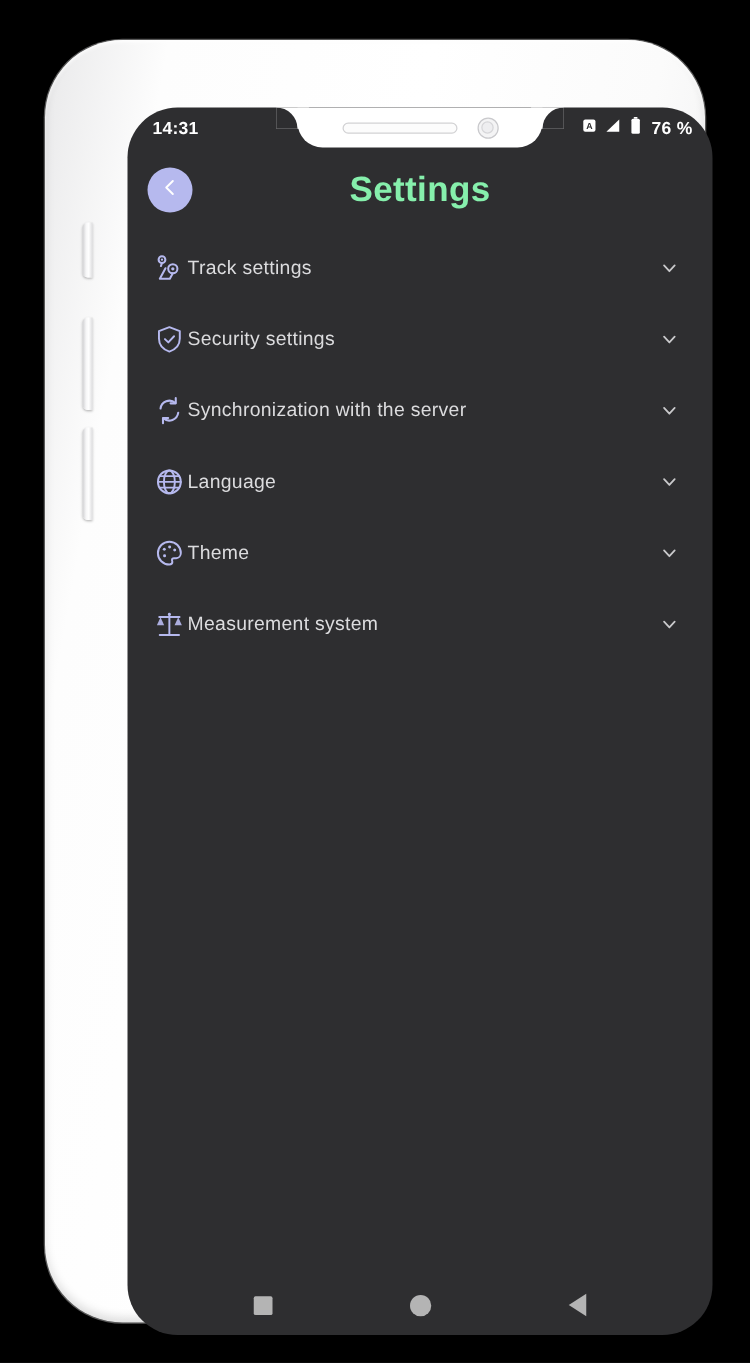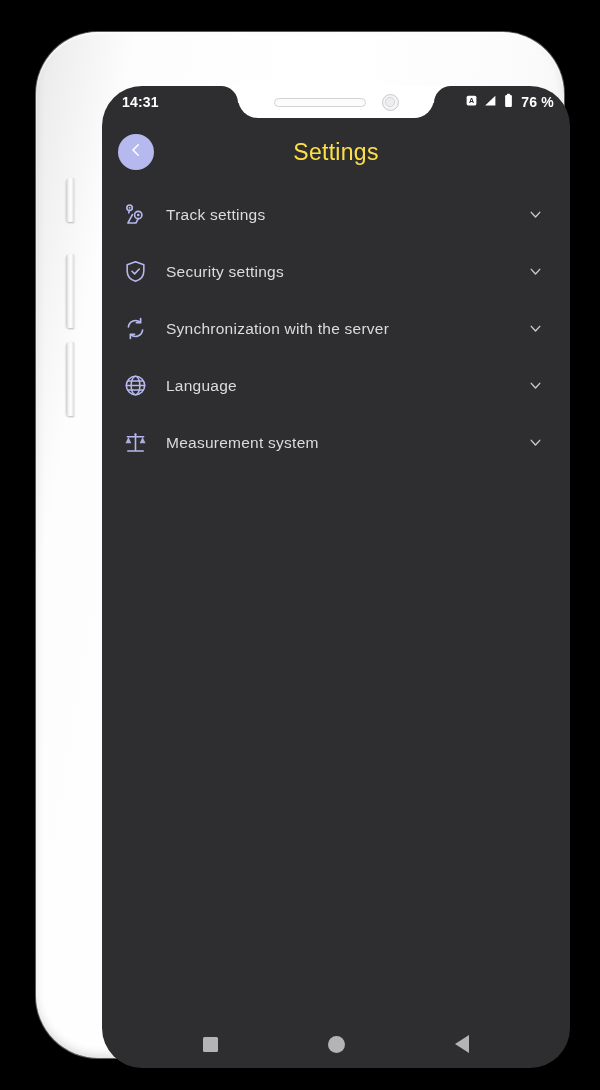--- a/index.html
+++ b/index.html
@@ -97,40 +97,40 @@
   }
   #back-button{
     position:absolute; left:16px;
     width:36px; height:36px; border-radius:50%;
     background:#b6b9ee;
     display:flex; align-items:center; justify-content:center;
     cursor:pointer;
   }
   #page-title{
     width:100%; text-align:center;
-    color:#fde047; font-size:23px; font-weight:400; letter-spacing:.3px;
+    color:#86efac; font-size:28px; font-weight:700; letter-spacing:.3px;
   }
 
   
   #settings-list{
     position:absolute; left:0; top:100px; width:100%;
     padding:0 14px;
   }
   .list-item{
     display:flex; align-items:center;
     height:57px; padding:0 10px 0 4px;
     cursor:pointer;
   }
   .item-icon{
     width:30px; height:30px; flex:0 0 30px;
     display:flex; align-items:center; justify-content:center;
     color:#b6b9ee;
   }
   .item-label{
-    flex:1 1 auto; margin-left:16px;
+    flex:1 1 auto; 
     color:#dcdcde; font-size:15.5px; font-weight:400; letter-spacing:.25px;
     white-space:nowrap;
   }
   .item-chevron{
     flex:0 0 auto; width:22px; height:22px;
     display:flex; align-items:center; justify-content:center;
     color:#c9c9cb;
   }
 
   
@@ -265,20 +265,37 @@
           </svg>
         </span>
         <span class="item-label">Language</span>
         <span class="item-chevron">
           <svg width="17" height="17" viewBox="0 0 24 24" fill="none" stroke="currentColor" stroke-width="2" stroke-linecap="round" stroke-linejoin="round">
             <polyline points="6,9 12,15.5 18,9"></polyline>
           </svg>
         </span>
       </div>
 
+      <div class="list-item">
+        <span class="item-icon">
+          <svg width="25" height="25" viewBox="0 0 24 24" fill="none" stroke="currentColor" stroke-width="1.5" stroke-linecap="round" stroke-linejoin="round">
+            <path d="M12 3.2 A8.8 8.8 0 0 0 12 20.8 C13.5 20.8 14.3 19.9 14.3 18.9 C14.3 18.2 14 17.8 14 17.2 C14 16.4 14.7 15.9 15.5 15.9 H17.2 A3.9 3.9 0 0 0 20.8 12 C20.8 7.1 16.9 3.2 12 3.2 Z"></path>
+            <circle cx="8.1" cy="9.0" r="1.15" fill="currentColor" stroke="none"></circle>
+            <circle cx="12.2" cy="7.3" r="1.15" fill="currentColor" stroke="none"></circle>
+            <circle cx="16.1" cy="9.6" r="1.15" fill="currentColor" stroke="none"></circle>
+            <circle cx="8.3" cy="14.0" r="1.15" fill="currentColor" stroke="none"></circle>
+          </svg>
+        </span>
+        <span class="item-label">Theme</span>
+        <span class="item-chevron">
+          <svg width="17" height="17" viewBox="0 0 24 24" fill="none" stroke="currentColor" stroke-width="2" stroke-linecap="round" stroke-linejoin="round">
+            <polyline points="6,9 12,15.5 18,9"></polyline>
+          </svg>
+        </span>
+      </div>
 
       <div class="list-item">
         <span class="item-icon">
           <svg width="25" height="25" viewBox="0 0 24 24" fill="none" stroke="currentColor" stroke-width="1.5" stroke-linecap="round" stroke-linejoin="round">
             <line x1="12" y1="4.2" x2="12" y2="19.4"></line>
             <line x1="4.2" y1="6.4" x2="19.8" y2="6.4"></line>
             <line x1="4.6" y1="20.2" x2="19.4" y2="20.2"></line>
             <circle cx="12" cy="4.2" r="1.1" fill="currentColor" stroke="none"></circle>
             <path d="M5.2 6.6 L2.4 12.6 H8 Z" fill="currentColor" stroke="none" opacity=".92"></path>
             <path d="M18.8 6.6 L16 12.6 H21.6 Z" fill="currentColor" stroke="none" opacity=".92"></path>

